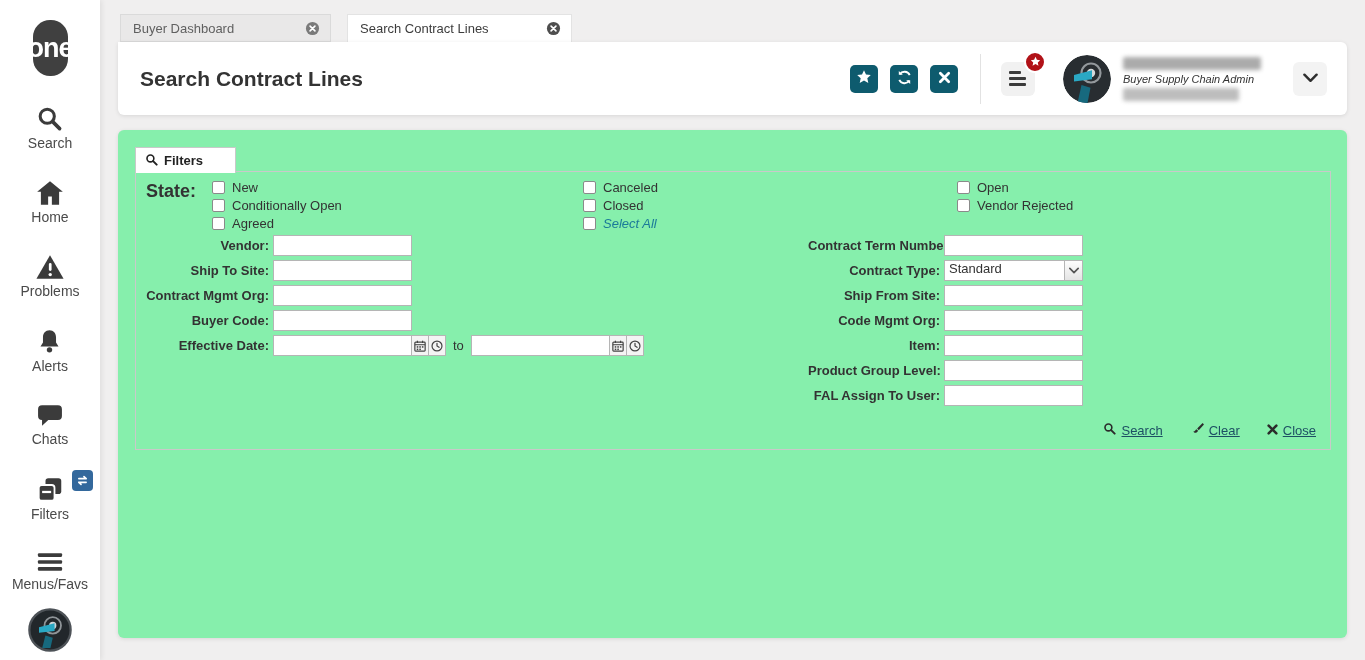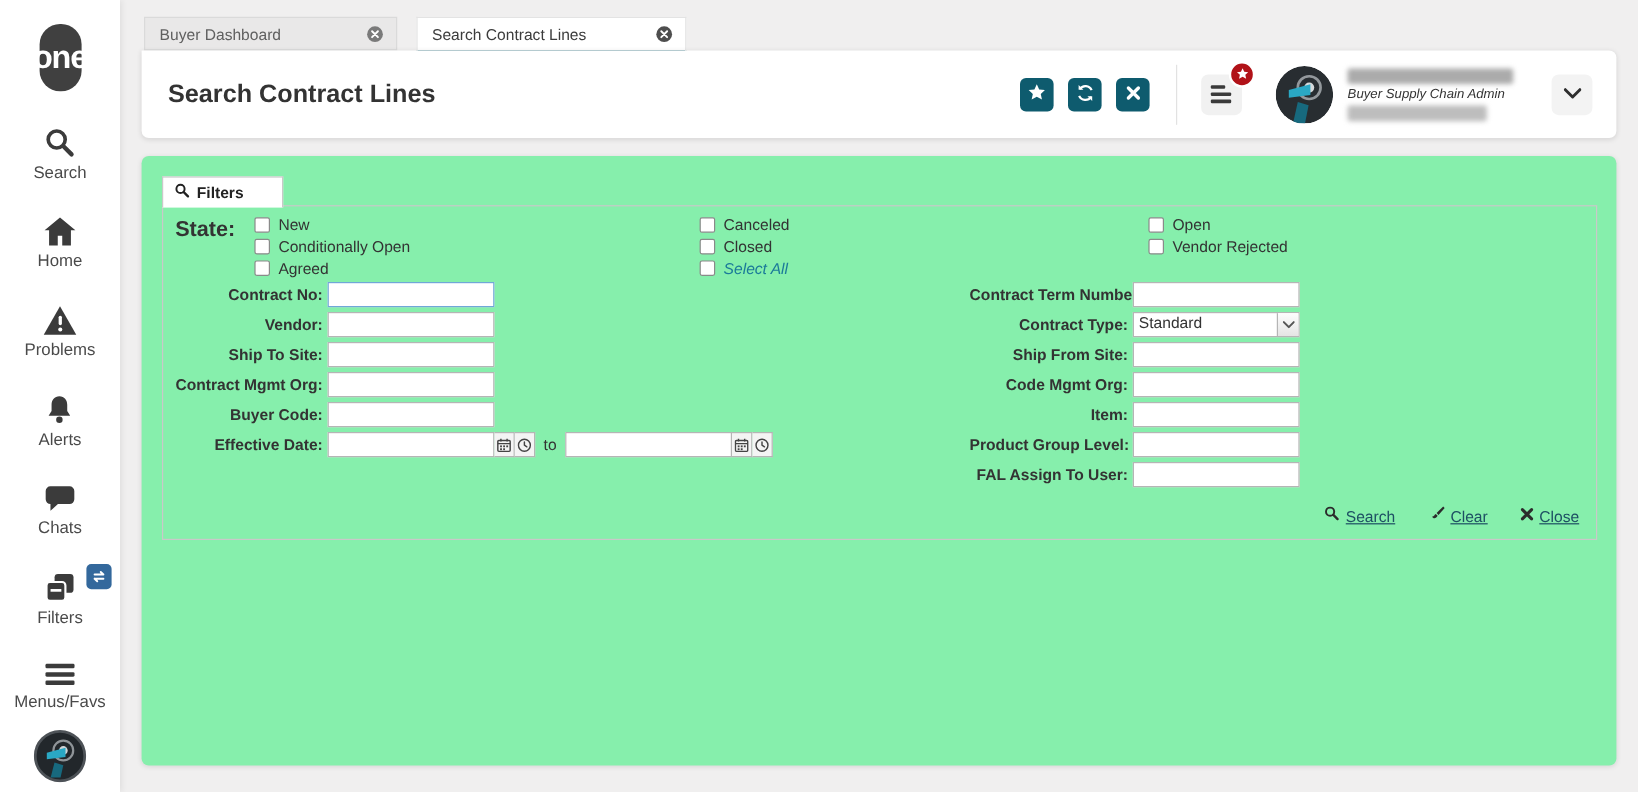--- a/index.html
+++ b/index.html
@@ -349,24 +349,20 @@
           <span class="cb-text">Open</span>
         </span>
         <span class="cb-item">
           <span class="cb"></span>
           <span class="cb-text">Vendor Rejected</span>
         </span>
       </div>
 
       <div class="form-col form-left">
         <div class="frow">
-          <span class="flabel">Contract No:</span>
-          <input class="tinput focused" value="" style="">
-        </div>
-        <div class="frow">
           <span class="flabel">Vendor:</span>
           <input class="tinput" value="" style="">
         </div>
         <div class="frow">
           <span class="flabel">Ship To Site:</span>
           <input class="tinput" value="" style="">
         </div>
         <div class="frow">
           <span class="flabel">Contract Mgmt Org:</span>
           <input class="tinput" value="" style="">

